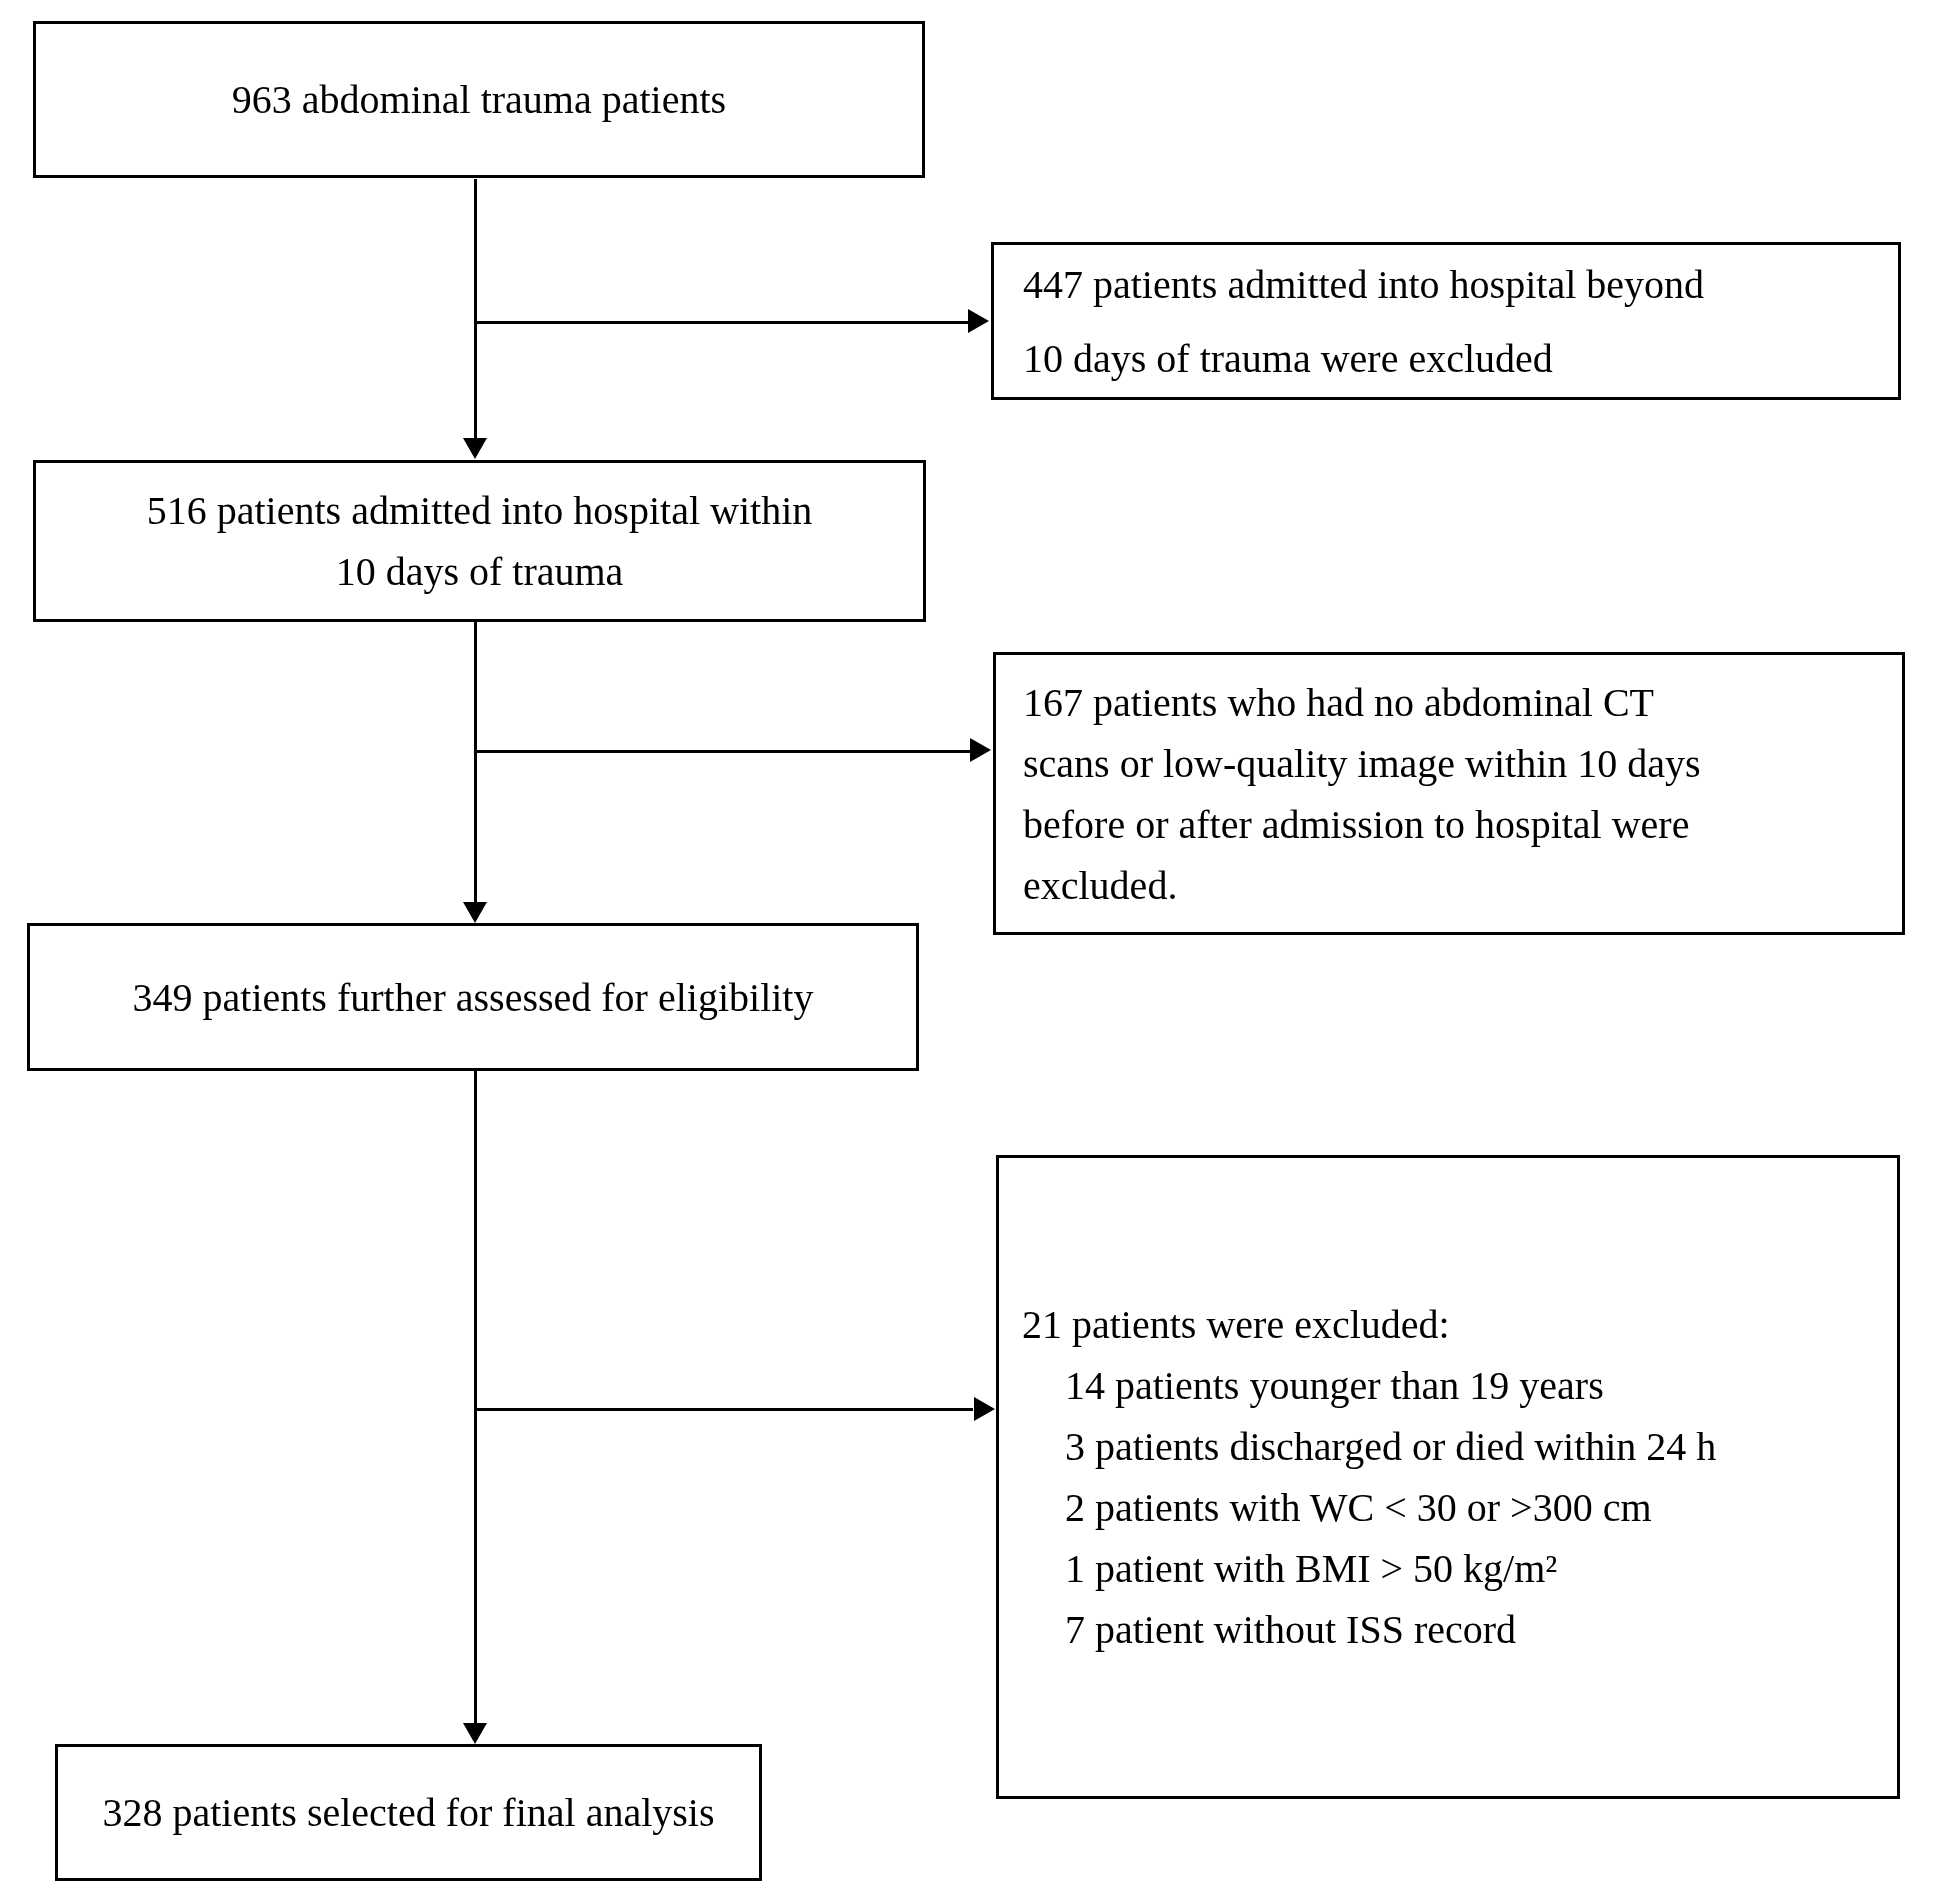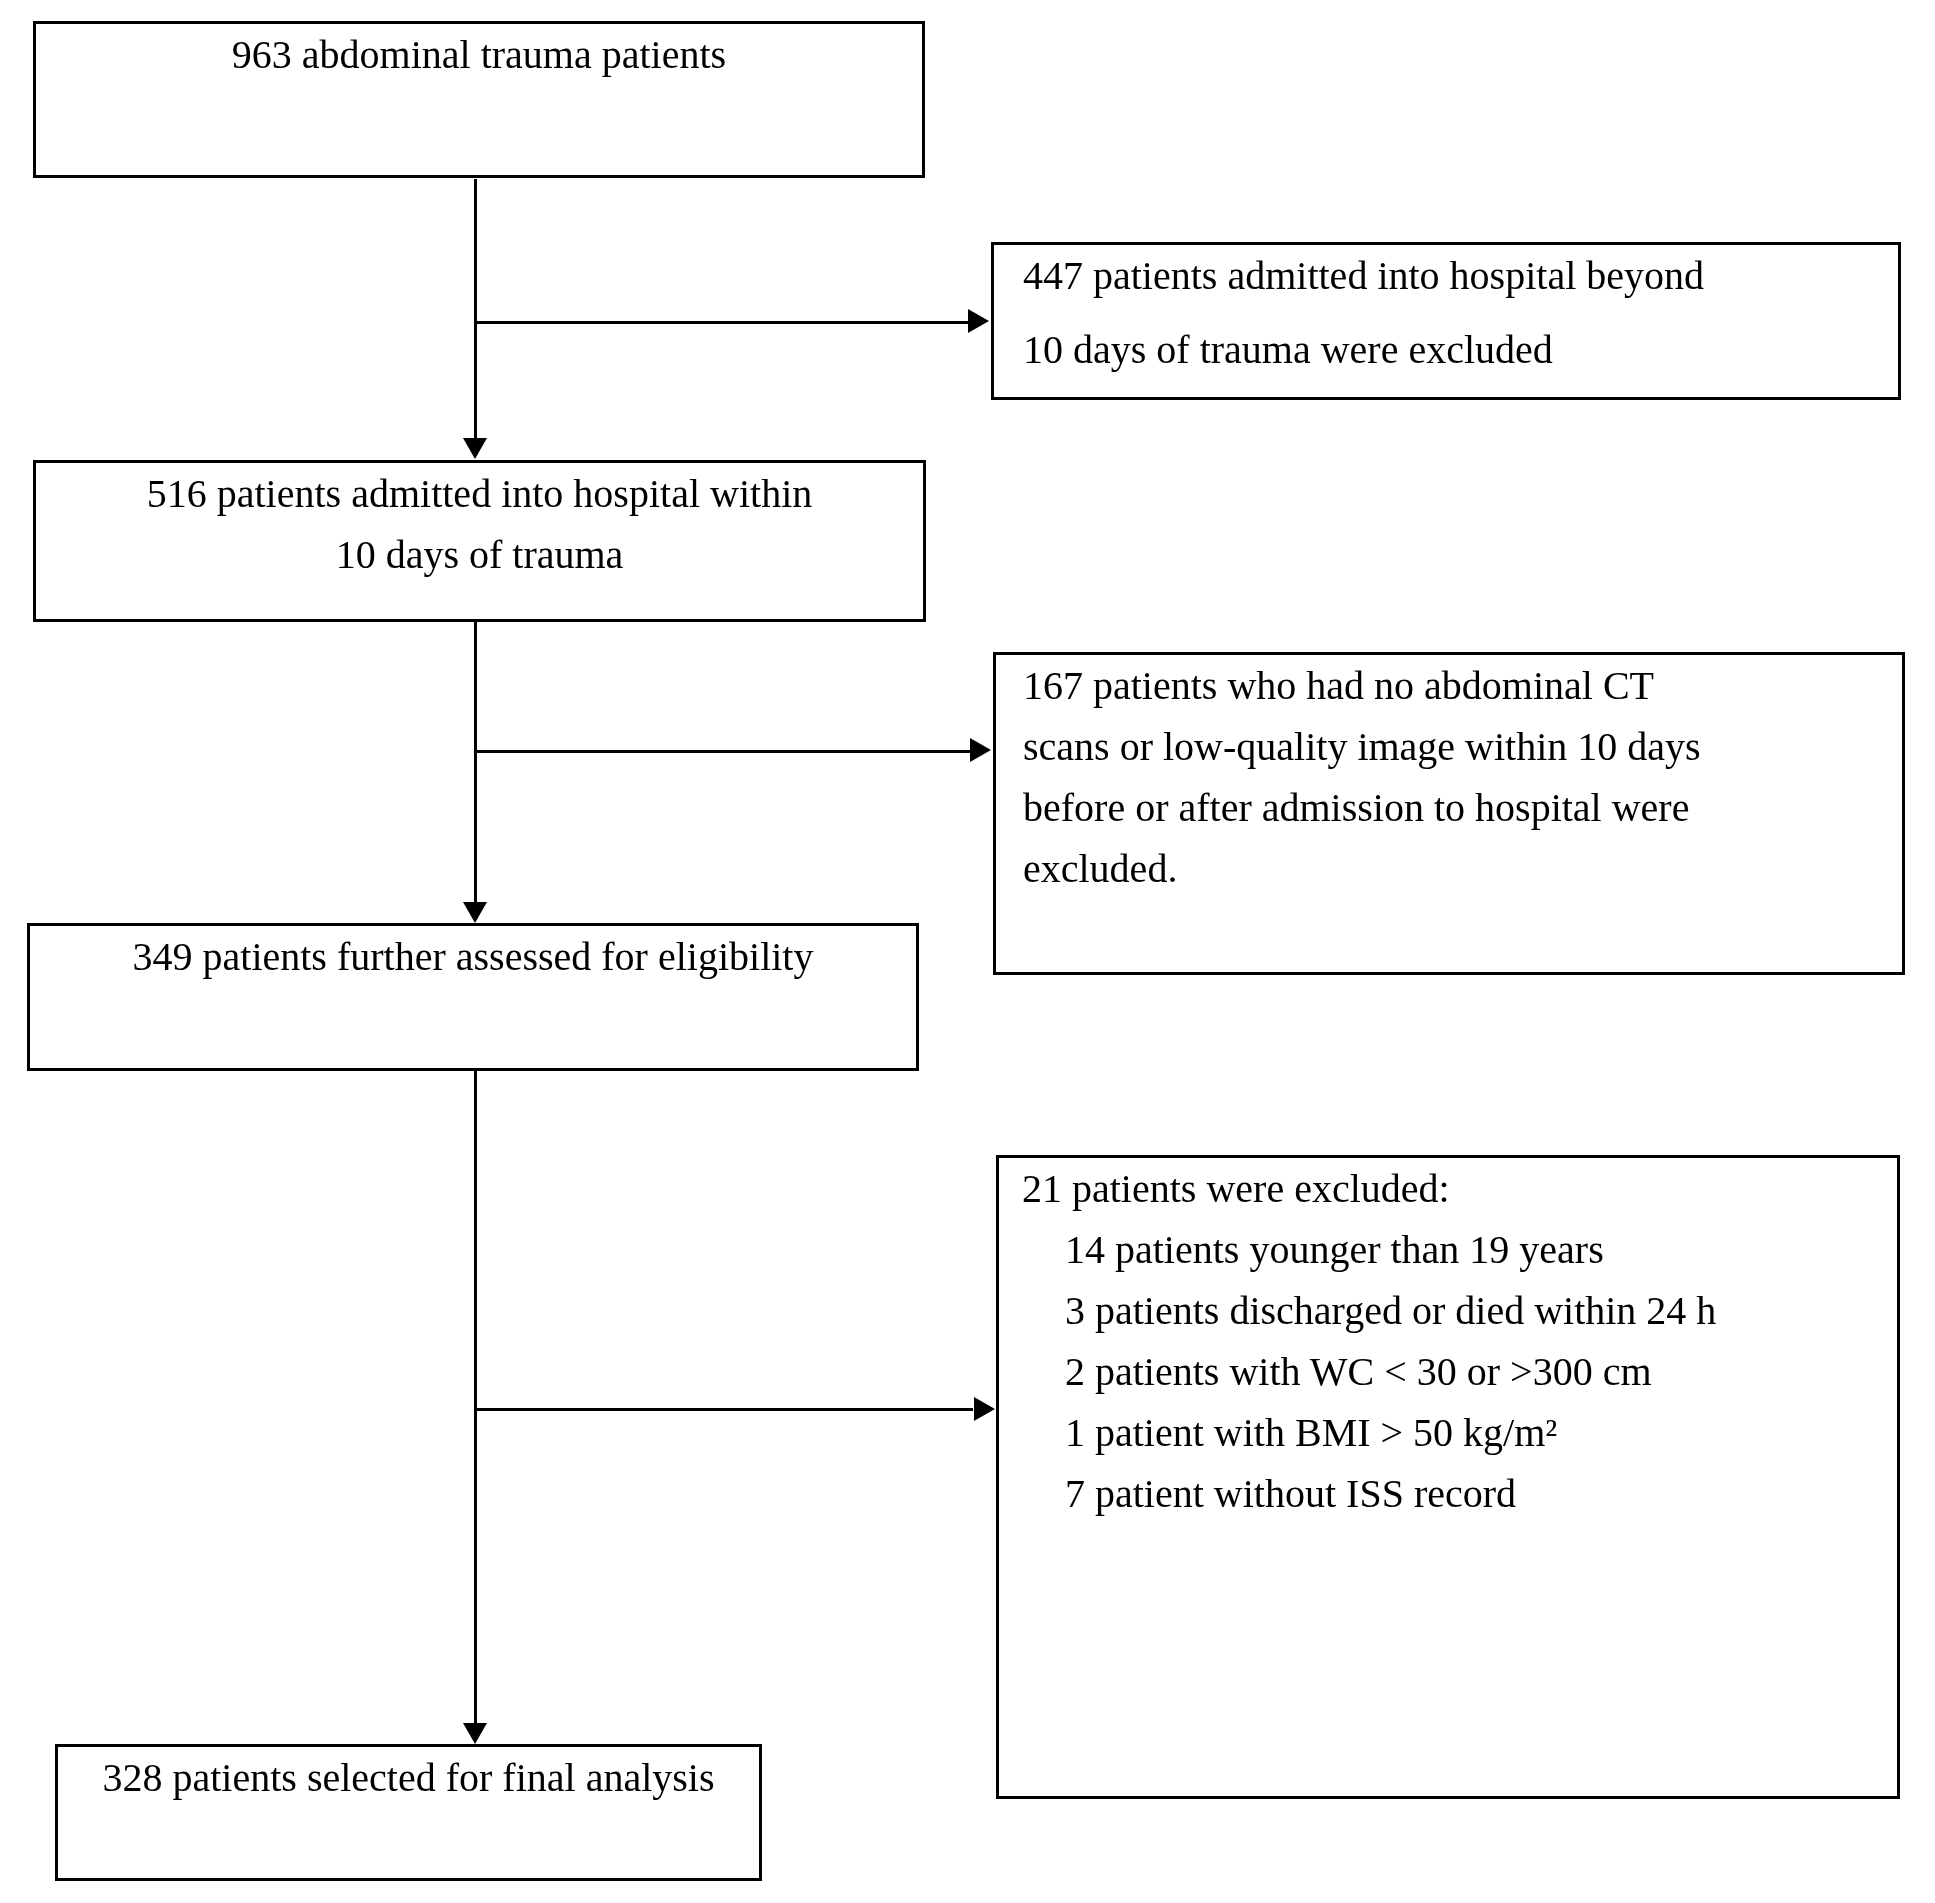--- a/index.html
+++ b/index.html
@@ -11,35 +11,35 @@
     font-family:"Liberation Serif","DejaVu Serif",serif;
     color:#000;
   }
   .fbox{
     position:absolute;
     box-sizing:border-box;
     border:3.3px solid #000;
     background:#ffffff;
     display:flex;
     flex-direction:column;
-    justify-content:flex-start;
+    justify-content:center;
     font-size:40px;
   }
   .fbox .line{
     line-height:61px;
     white-space:nowrap;
   }
   .center-text{align-items:center;text-align:center;}
   .left-text{align-items:flex-start;text-align:left;}
   .indent{margin-left:43px;}
   
   #b963{left:33px;top:21.3px;width:892px;height:157px;}
   #b447{left:991px;top:242px;width:910px;height:158px;padding-left:29px;padding-right:27px;gap:13px;}
   #b516{left:33px;top:460px;width:893px;height:162px;}
-  #b167{left:993px;top:652px;width:912px;height:323px;padding-left:27px;padding-right:20px;}
+  #b167{left:993px;top:652px;width:912px;height:283px;padding-left:27px;padding-right:20px;}
   #b349{left:27px;top:923px;width:892px;height:148px;}
   #b21{left:996px;top:1155px;width:904px;height:644px;padding-left:23px;padding-right:20px;}
   #b328{left:55px;top:1744px;width:707px;height:137px;}
   
   .vline,.hline{position:absolute;background:#000;}
   .vline{width:3.3px;}
   .hline{height:3.3px;}
   #vline1{left:474px;top:179px;height:261px;}
   #vline2{left:474px;top:622px;height:281px;}
   #vline3{left:474px;top:1071px;height:653px;}

